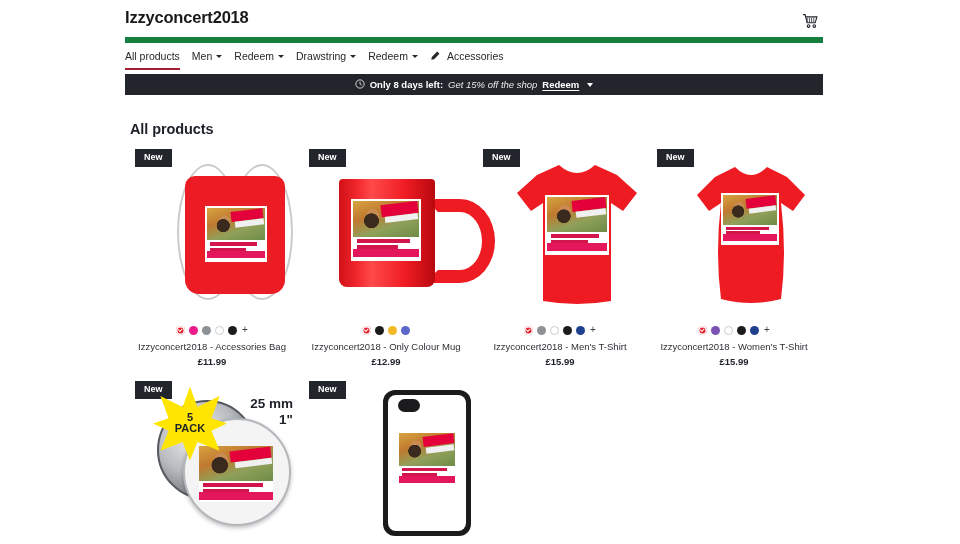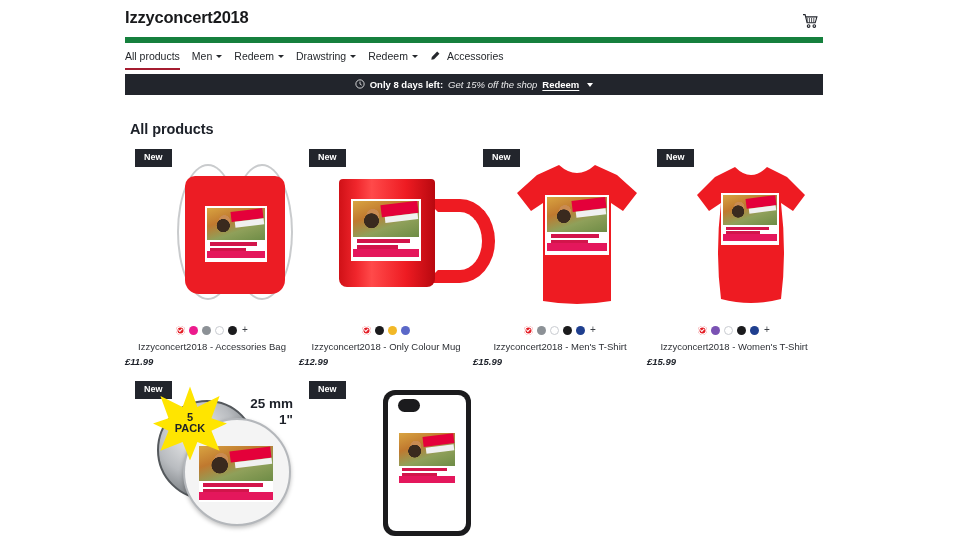--- a/index.html
+++ b/index.html
@@ -195,26 +195,25 @@
     cursor: pointer;
   }
   .p-title {
     text-align: center;
     font-size: 9.5px;
     color: #2c2f34;
     margin-top: 4px;
     line-height: 1.2;
   }
   .p-price {
-    text-align: left;
+    text-align: center;
     font-size: 9.5px;
     font-weight: bold;
     color: #1d2129;
     margin-top: 4px;
-    font-style: italic;
   }
 
   
   .print {
     background: #ffffff;
     position: relative;
     overflow: hidden;
     box-sizing: border-box;
   }
   .print .photo {

